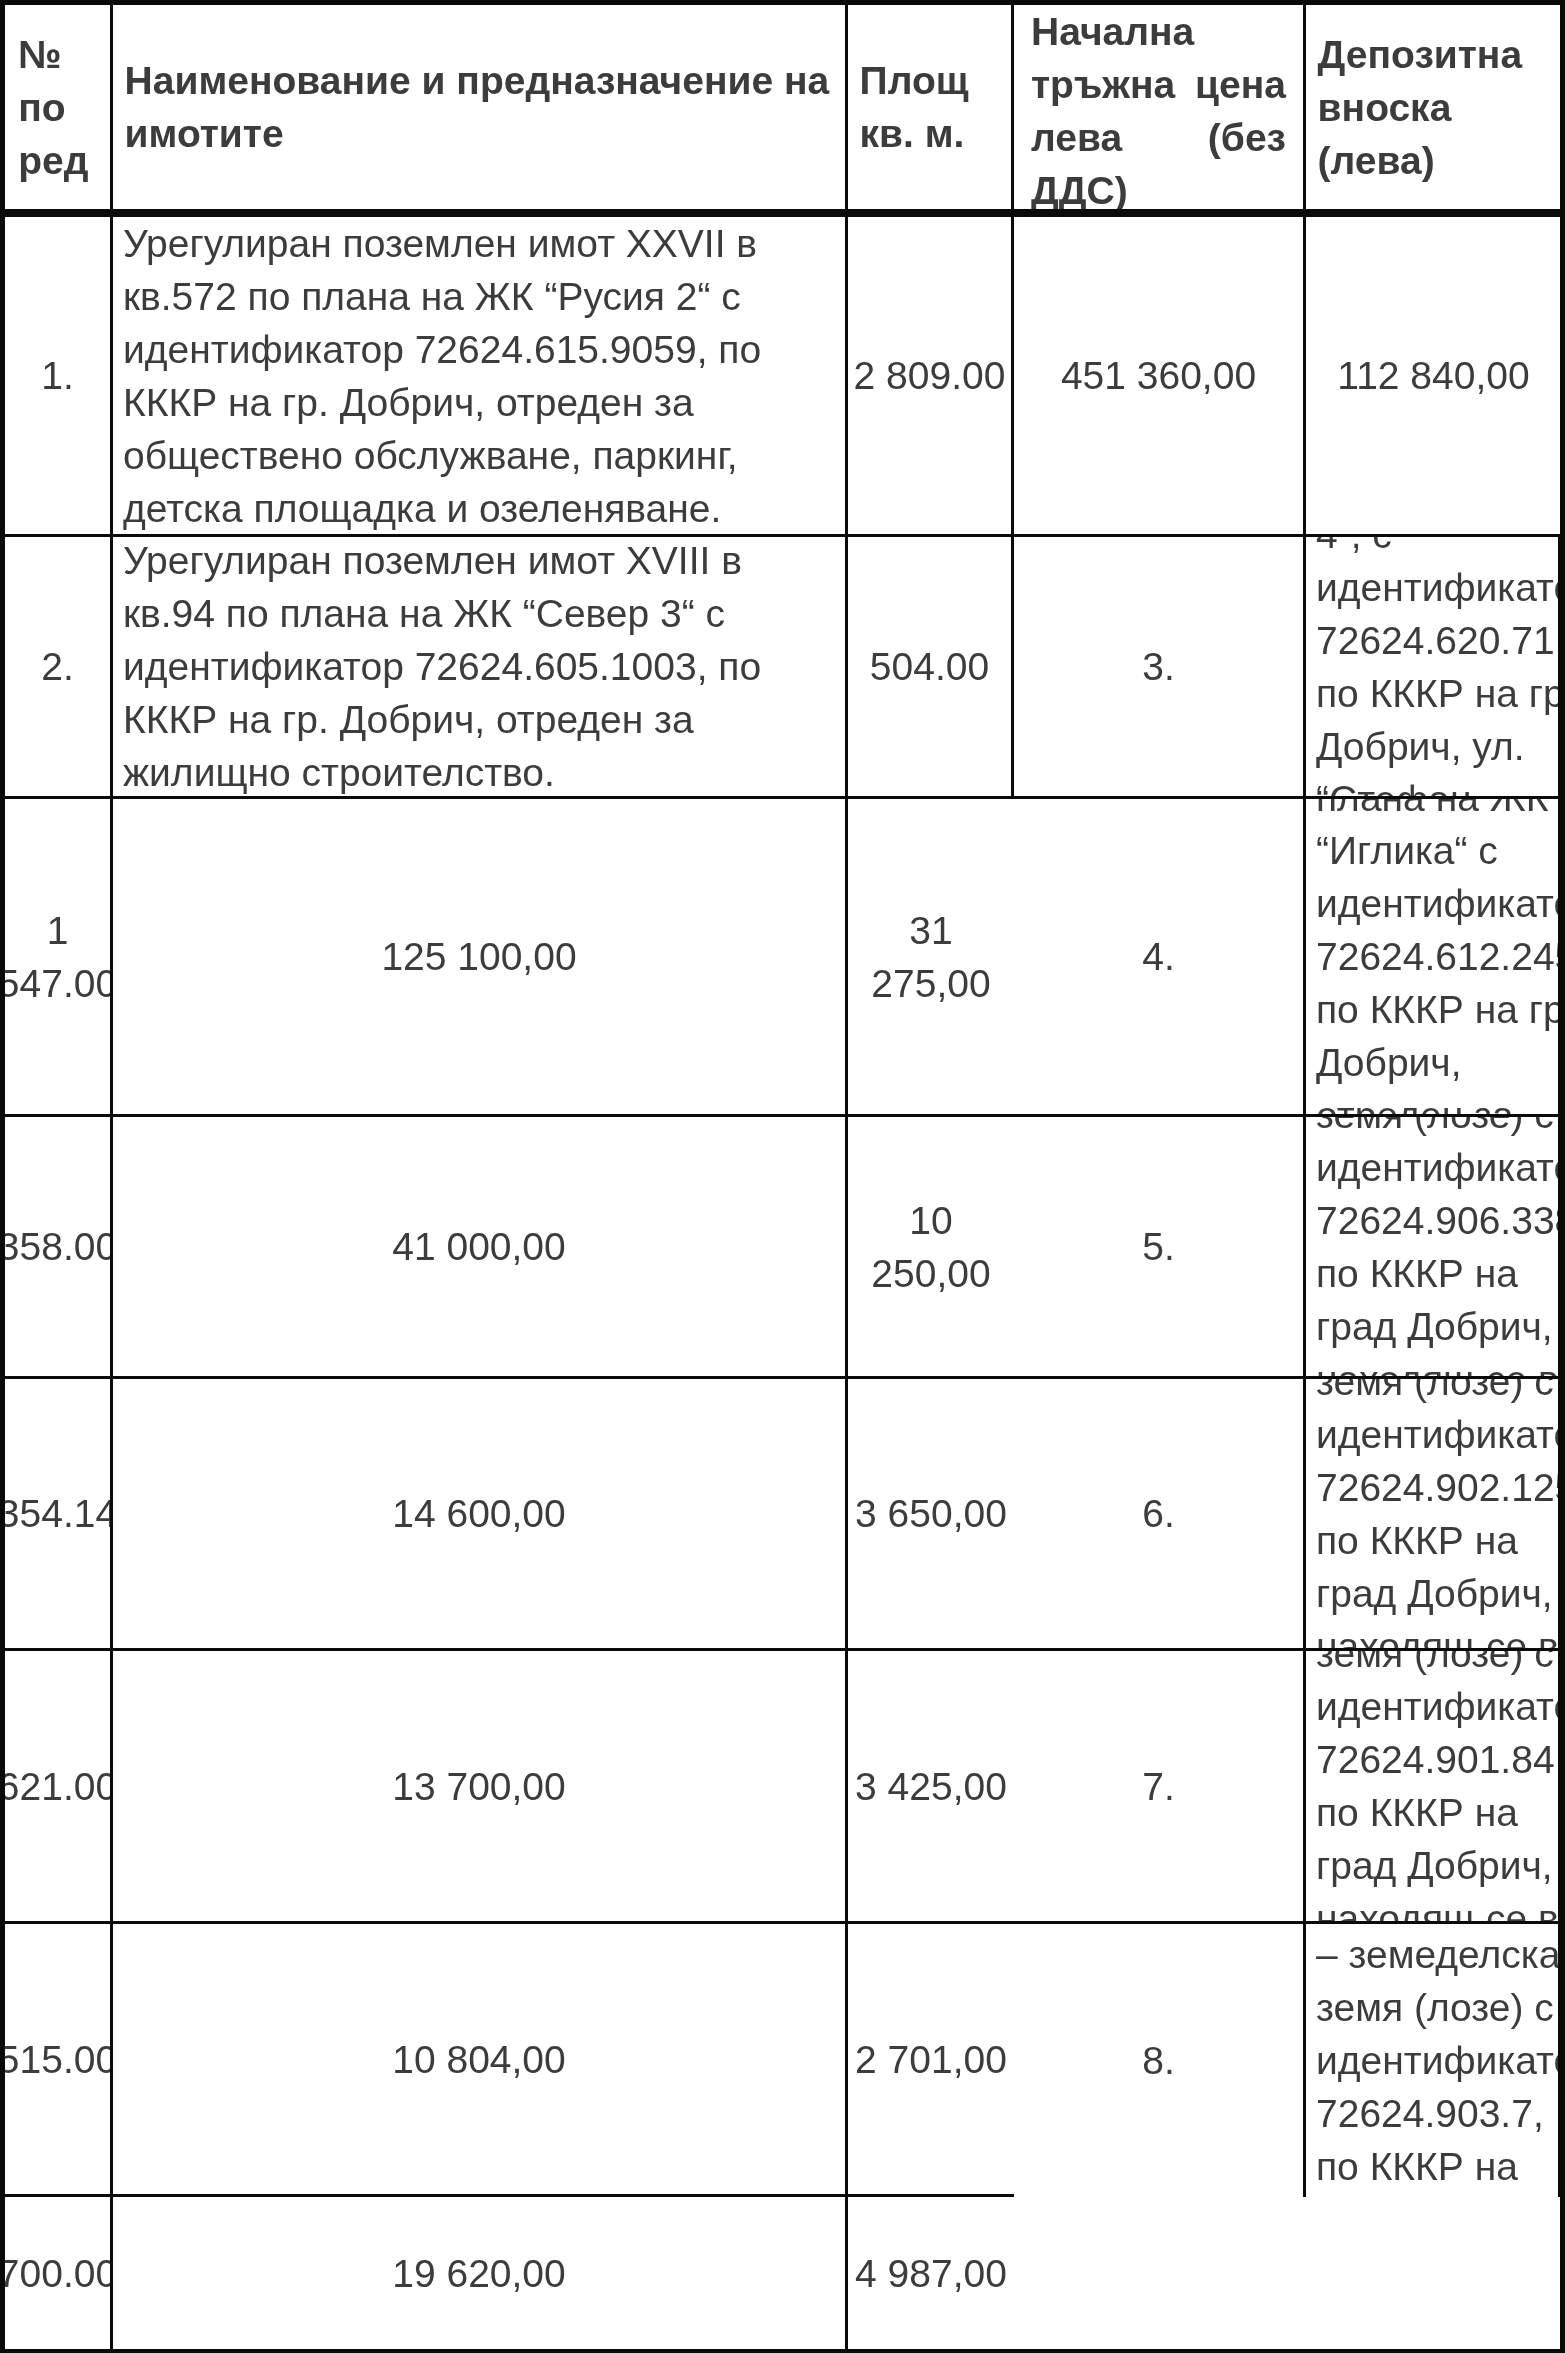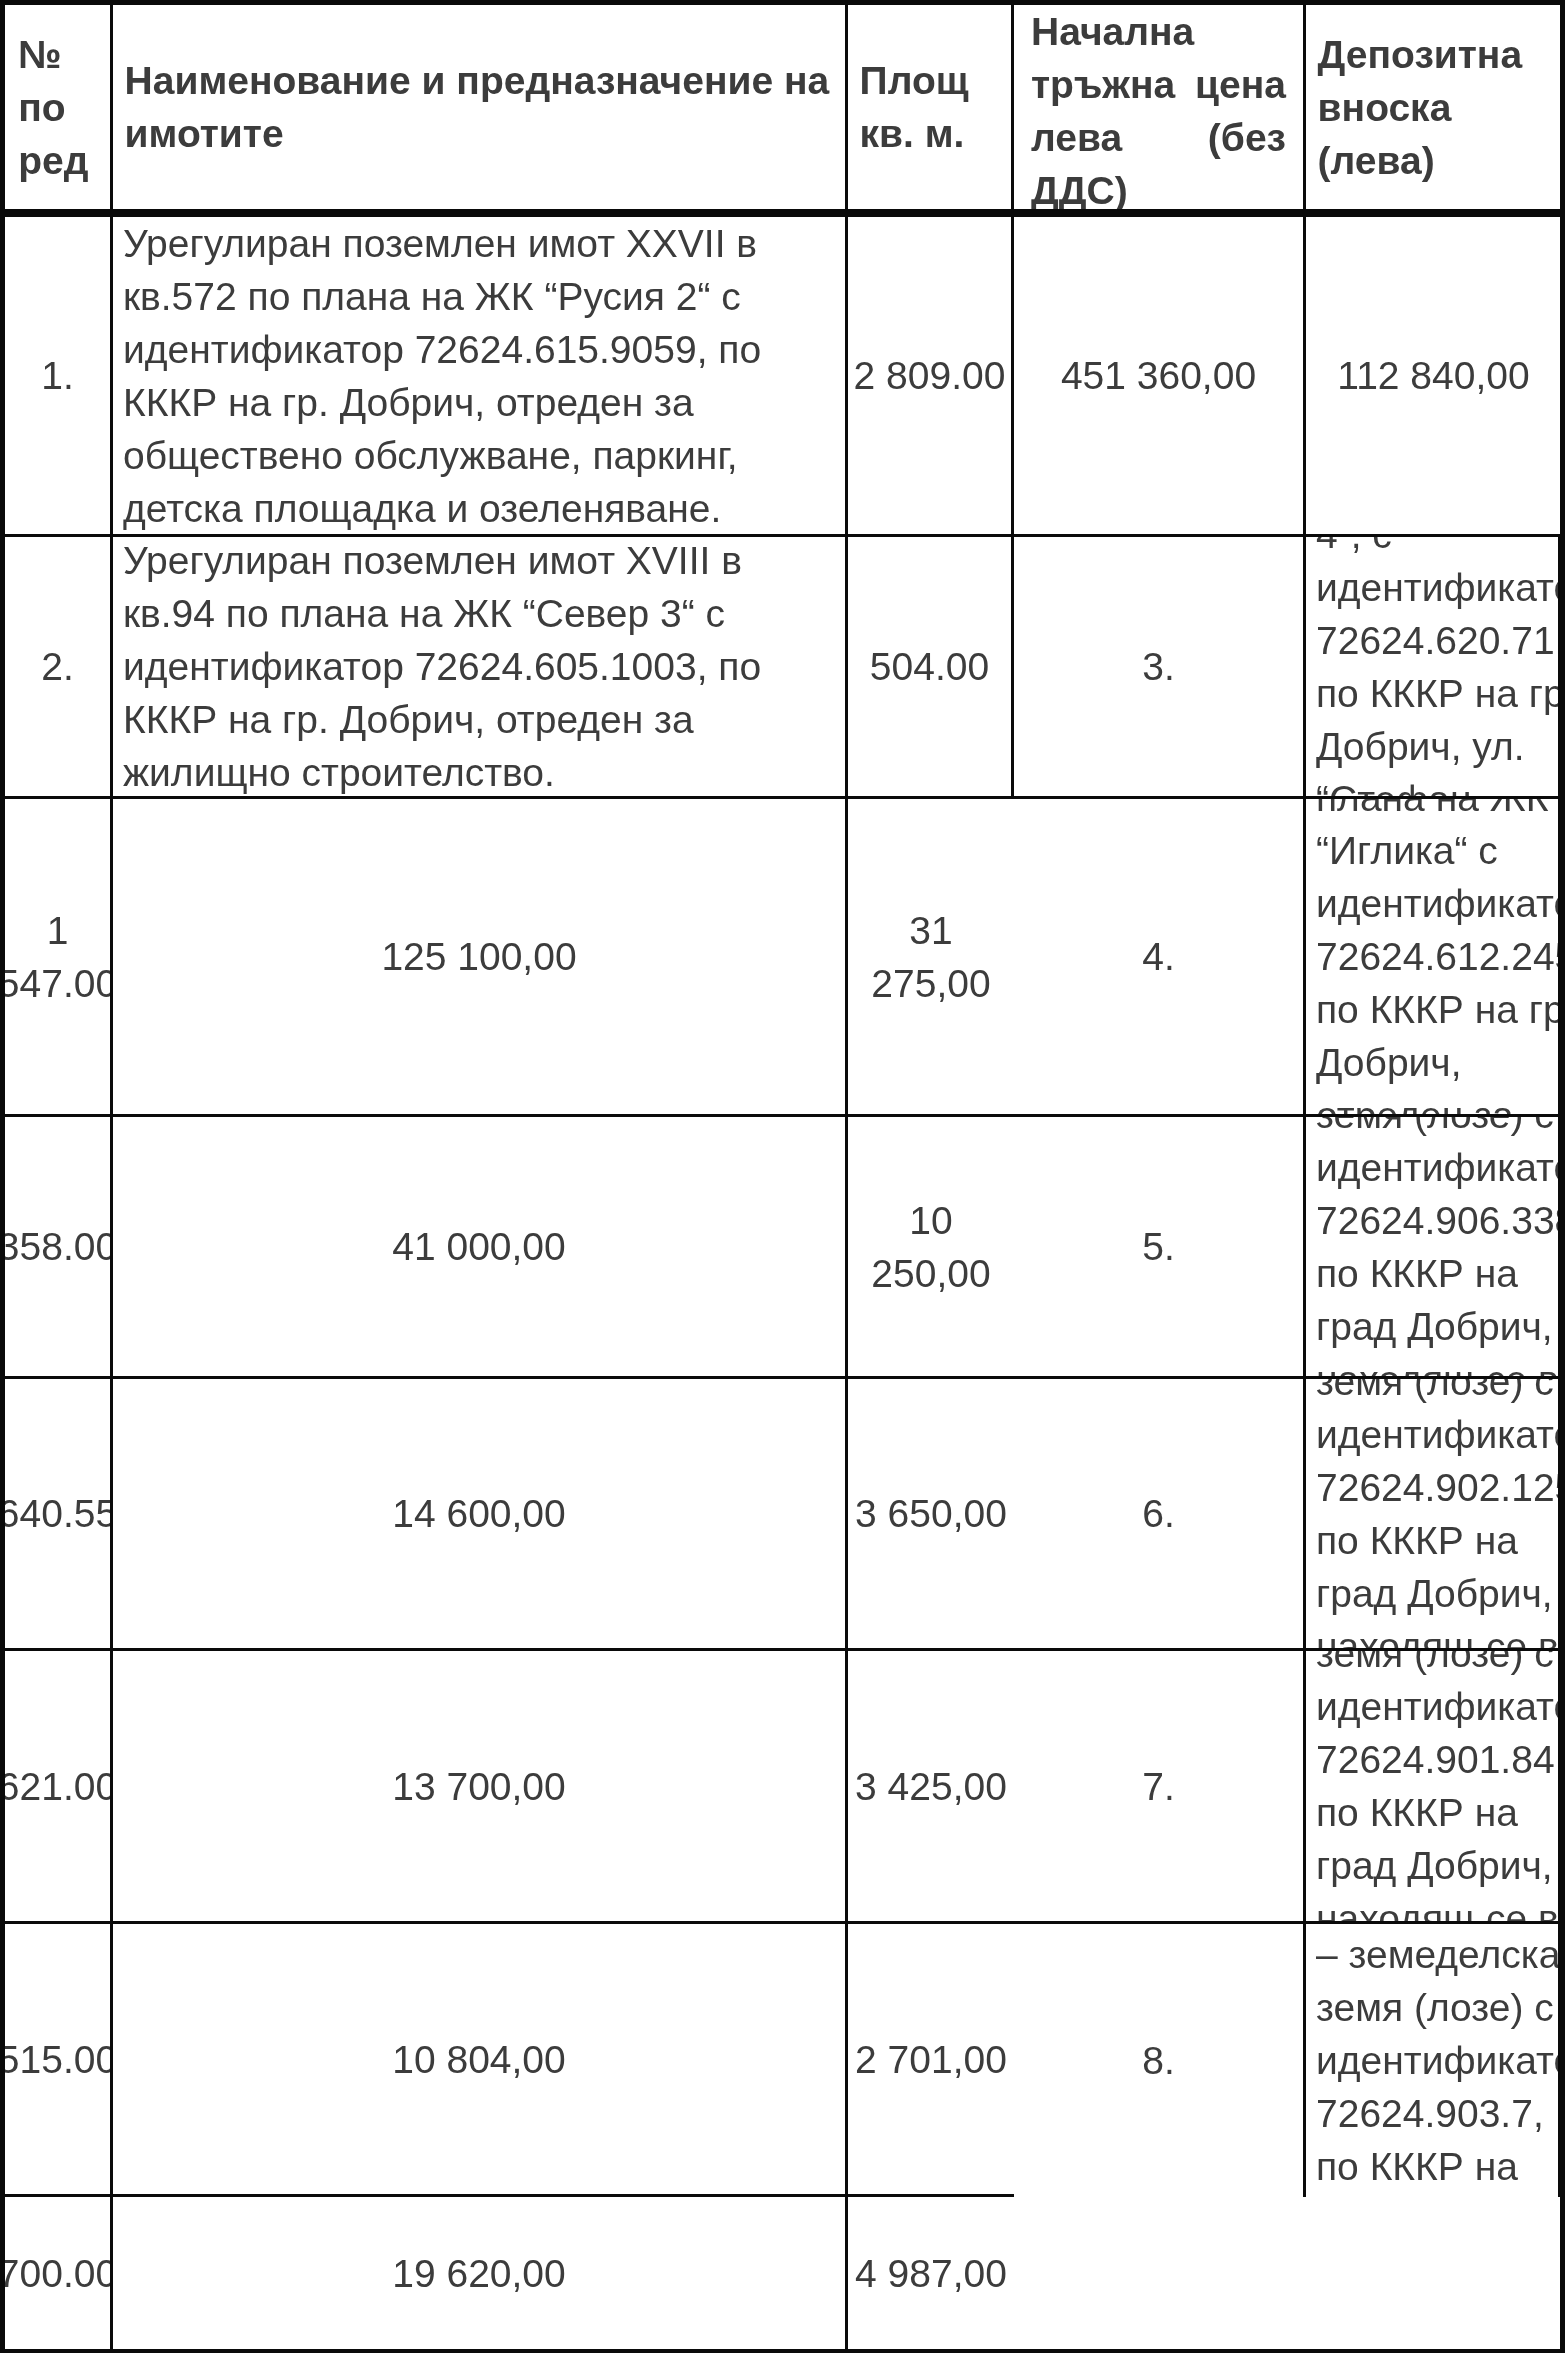--- a/index.html
+++ b/index.html
@@ -74,21 +74,21 @@
     <div class="cell c-center last-col">31 275,00</div>
 
     <div class="cell c-center">4.</div>
     <div class="cell c-left">Урегулиран поземлен имот IV в кв.1508 по плана на ЖК “Иглика“ с идентификатор 72624.612.245, по КККР на гр. Добрич, отреден за обществено и делово обслужване.</div>
     <div class="cell c-center">358.00</div>
     <div class="cell c-center">41 000,00</div>
     <div class="cell c-center last-col">10 250,00</div>
 
     <div class="cell c-center">5.</div>
     <div class="cell c-left">Поземлен имот – земеделска земя (лозе) с идентификатор 72624.906.338, по КККР на град Добрич, находящ се в местността „Гаази баба“.</div>
-    <div class="cell c-center">640.55</div>
+    <div class="cell c-center">354.14</div>
     <div class="cell c-center">14 600,00</div>
     <div class="cell c-center last-col">3 650,00</div>
 
     <div class="cell c-center">6.</div>
     <div class="cell c-left">Поземлен имот – земеделска земя (лозе) с идентификатор 72624.902.125, по КККР на град Добрич, находящ се в местността „Гаази баба“.</div>
     <div class="cell c-center">621.00</div>
     <div class="cell c-center">13 700,00</div>
     <div class="cell c-center last-col">3 425,00</div>
 
     <div class="cell c-center">7.</div>

